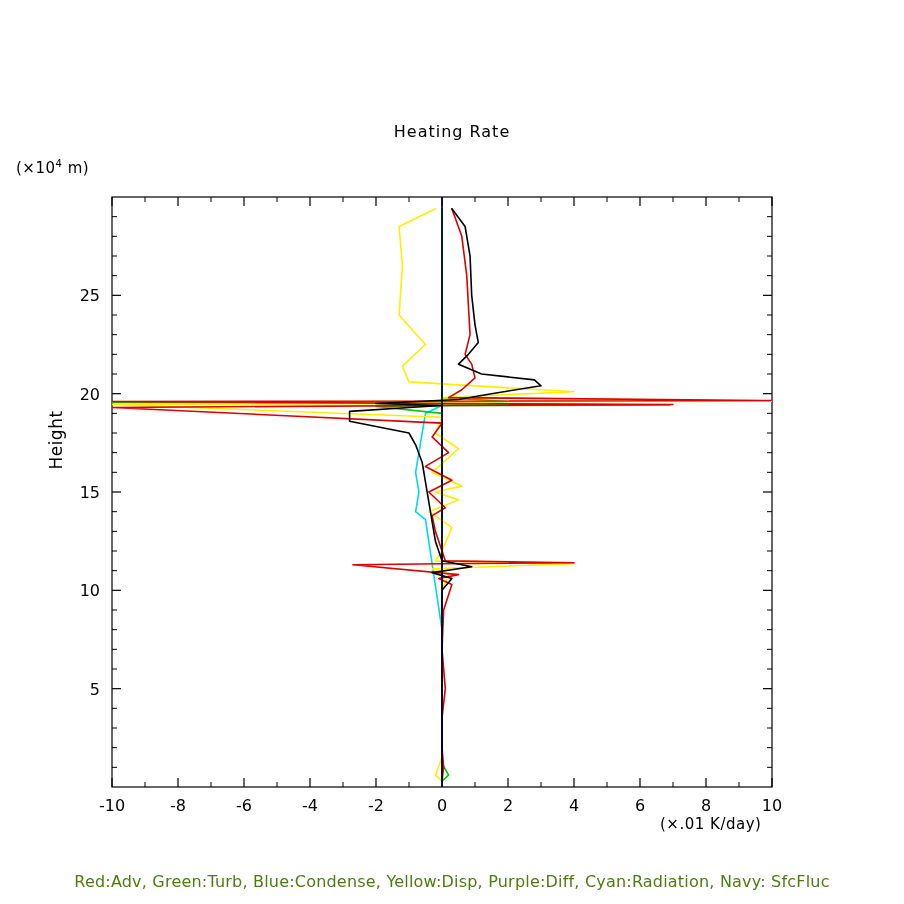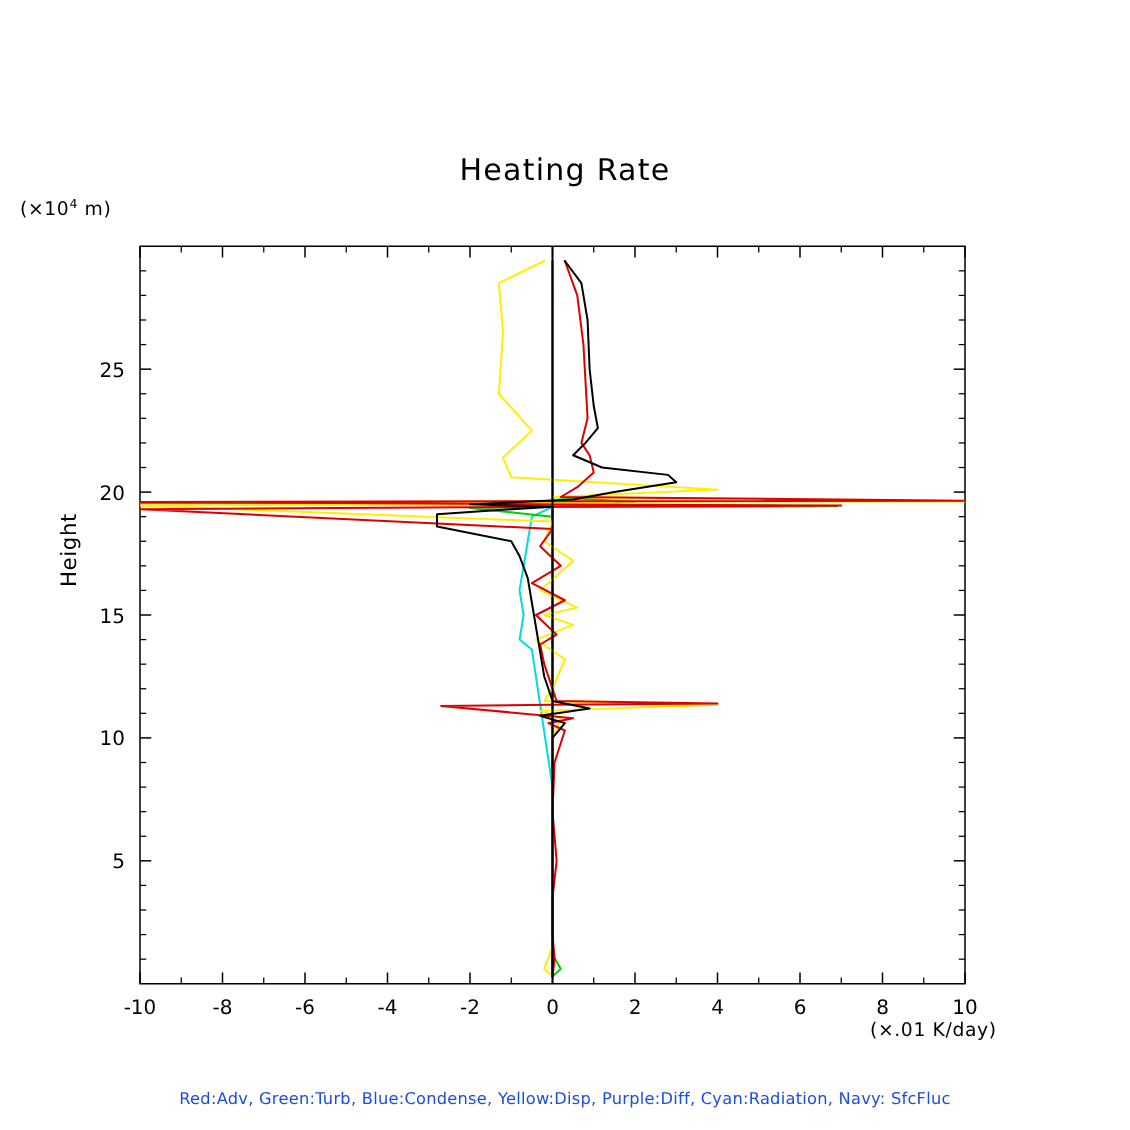--- a/index.html
+++ b/index.html
@@ -19,21 +19,21 @@
     position: relative;
     width: 904px;
     height: 904px;
   }
   .chart-title {
     position: absolute;
     left: 0;
     top: 122px;
     width: 904px;
     text-align: center;
-    font-size: 24px;
+    font-size: 16px;
     letter-spacing: 1px;
     color: #000;
   }
   .unit-top {
     position: absolute;
     left: 16px;
     top: 158px;
     font-size: 15px;
     letter-spacing: 0.5px;
     text-align: right;
@@ -41,41 +41,40 @@
   .unit-top sup {
     font-size: 10px;
     vertical-align: super;
   }
   .unit-bottom {
     position: absolute;
     left: 660px;
     top: 815px;
     font-size: 15px;
     letter-spacing: 0.5px;
-    margin-left: 36px;
   }
   .ylabel {
     position: absolute;
     left: -4px;
     top: 430px;
     width: 120px;
     text-align: center;
     font-size: 17px;
     transform: rotate(-90deg);
     transform-origin: 50% 50%;
     letter-spacing: 0.5px;
   }
   .caption {
     position: absolute;
     left: 0;
     top: 872px;
     width: 904px;
     text-align: center;
-    font-size: 13px;
-    color: #1d4ed8;
+    font-size: 16px;
+    color: #4d7c0f;
     letter-spacing: 0.2px;
   }
   .plot-svg {
     position: absolute;
     left: 0;
     top: 0;
   }
   .tick-label {
     font-family: "DejaVu Sans", sans-serif;
     font-size: 16px;

